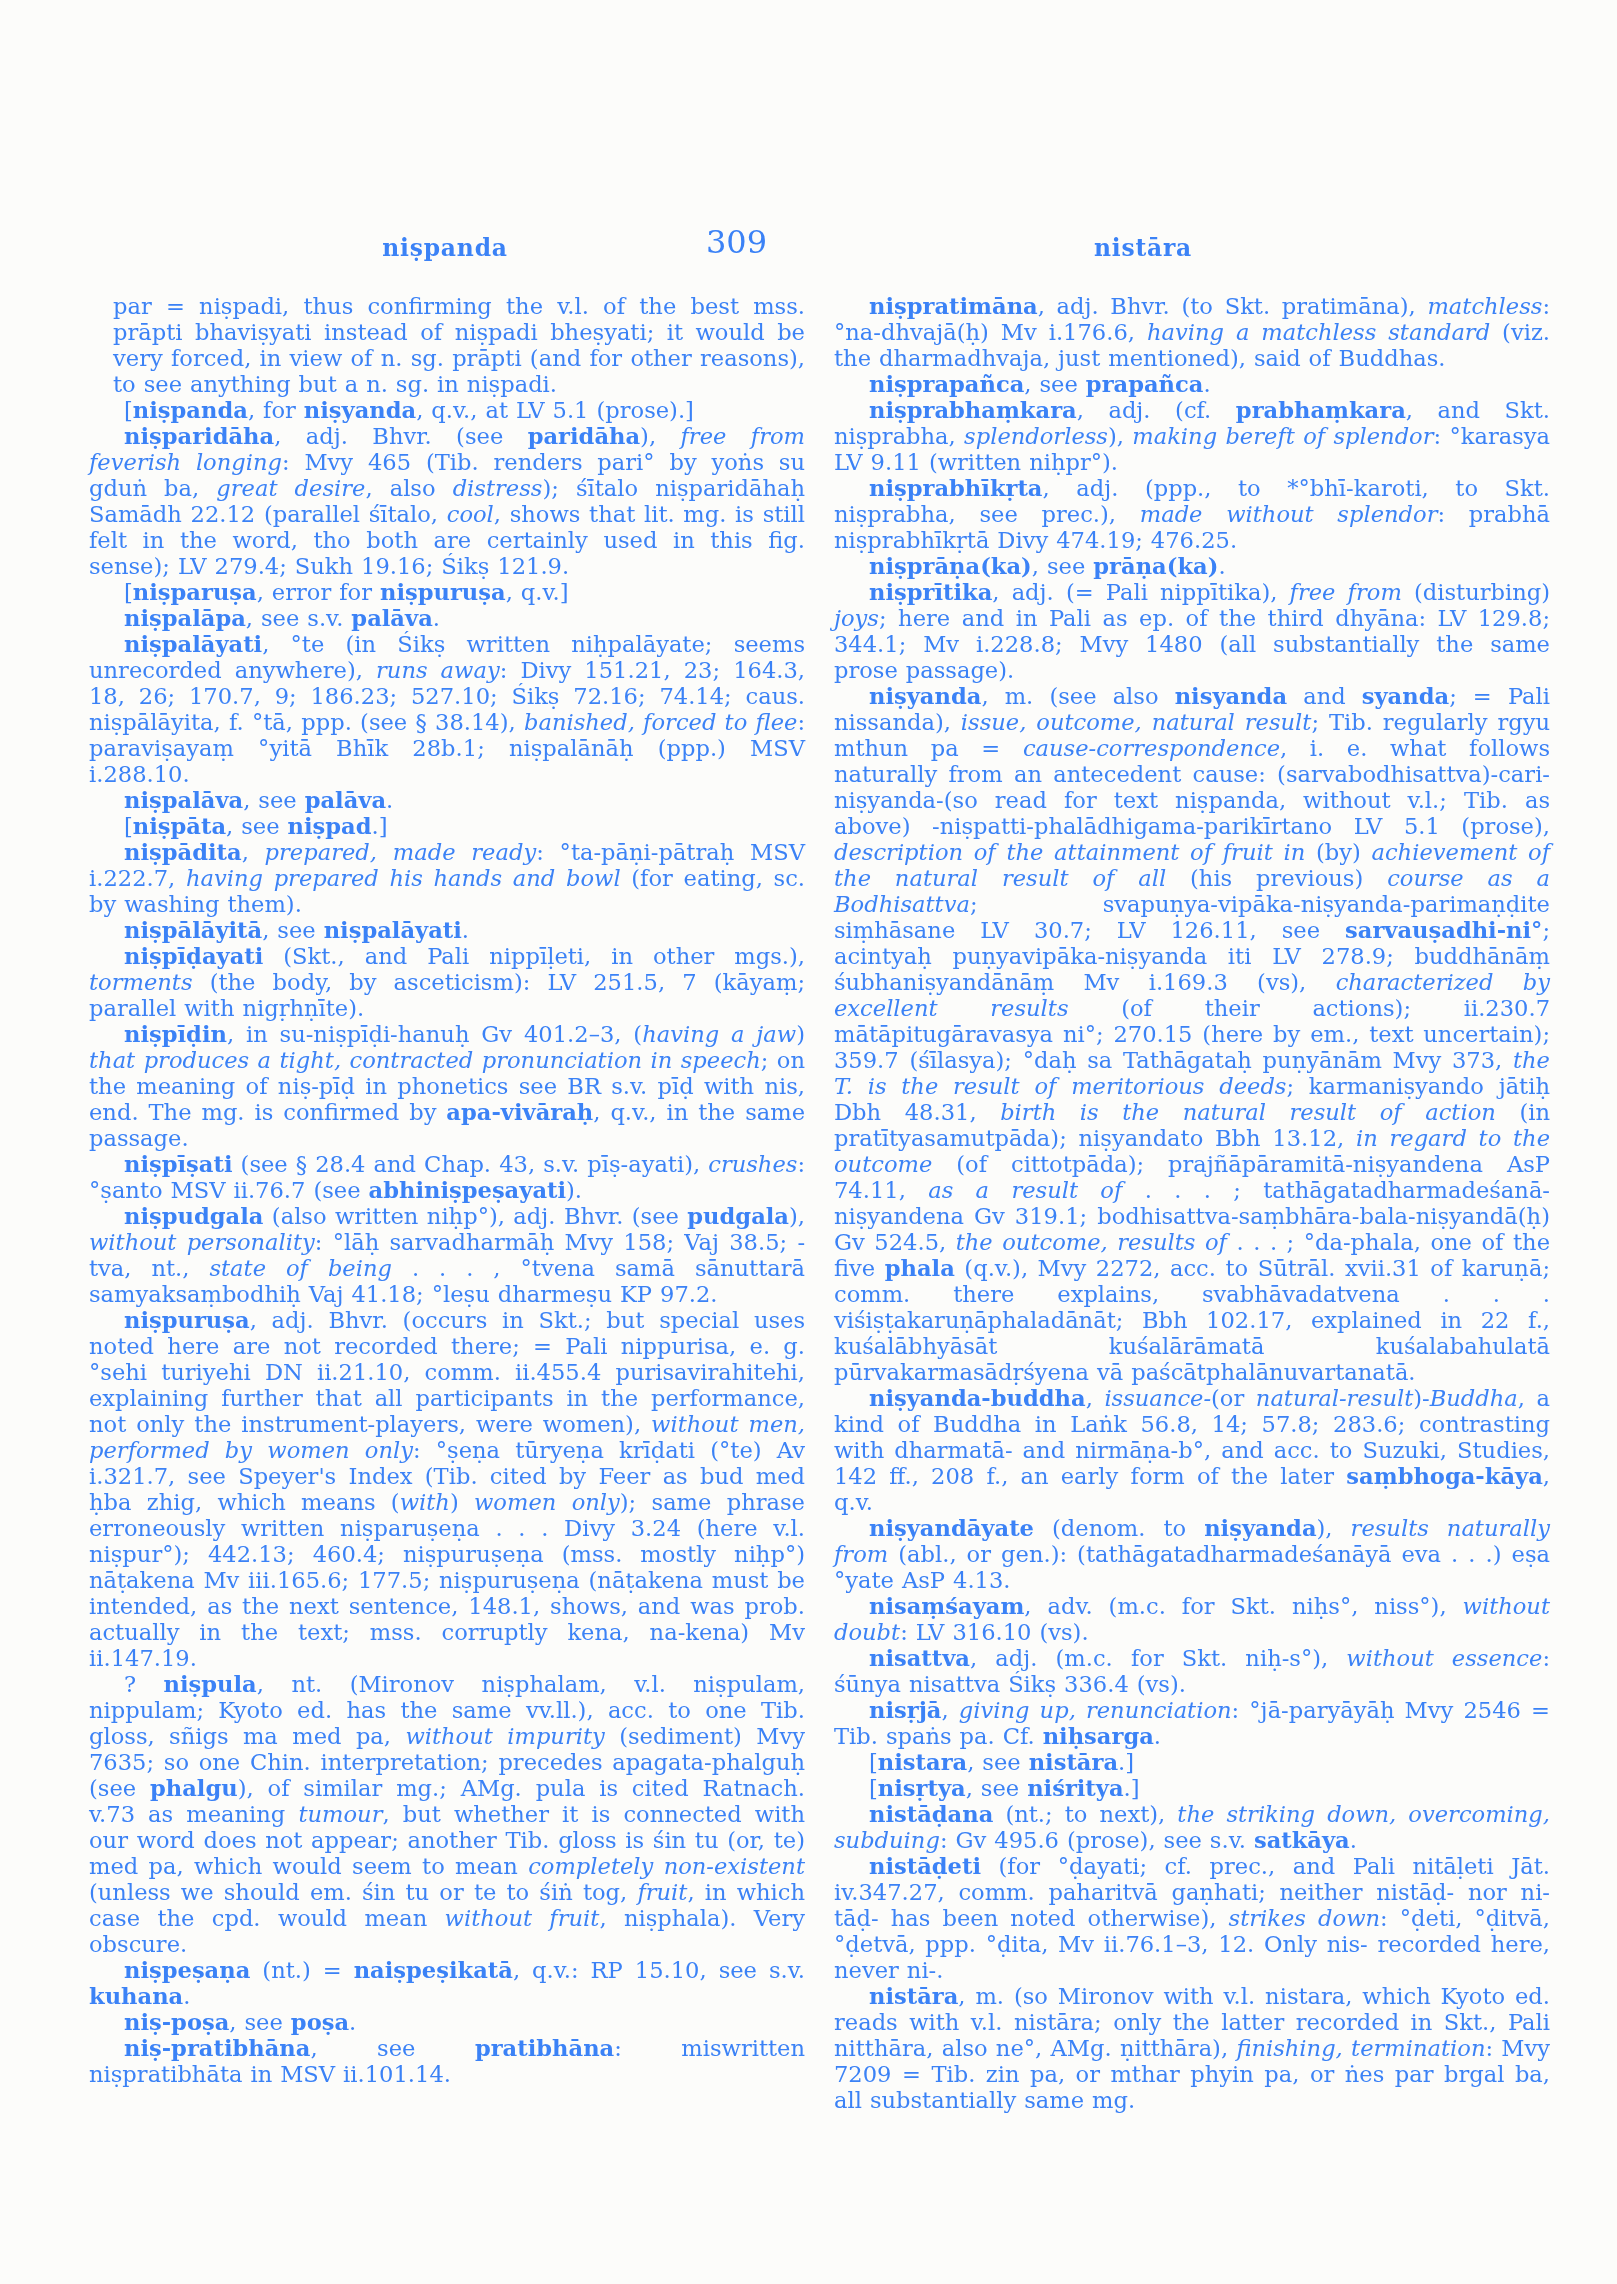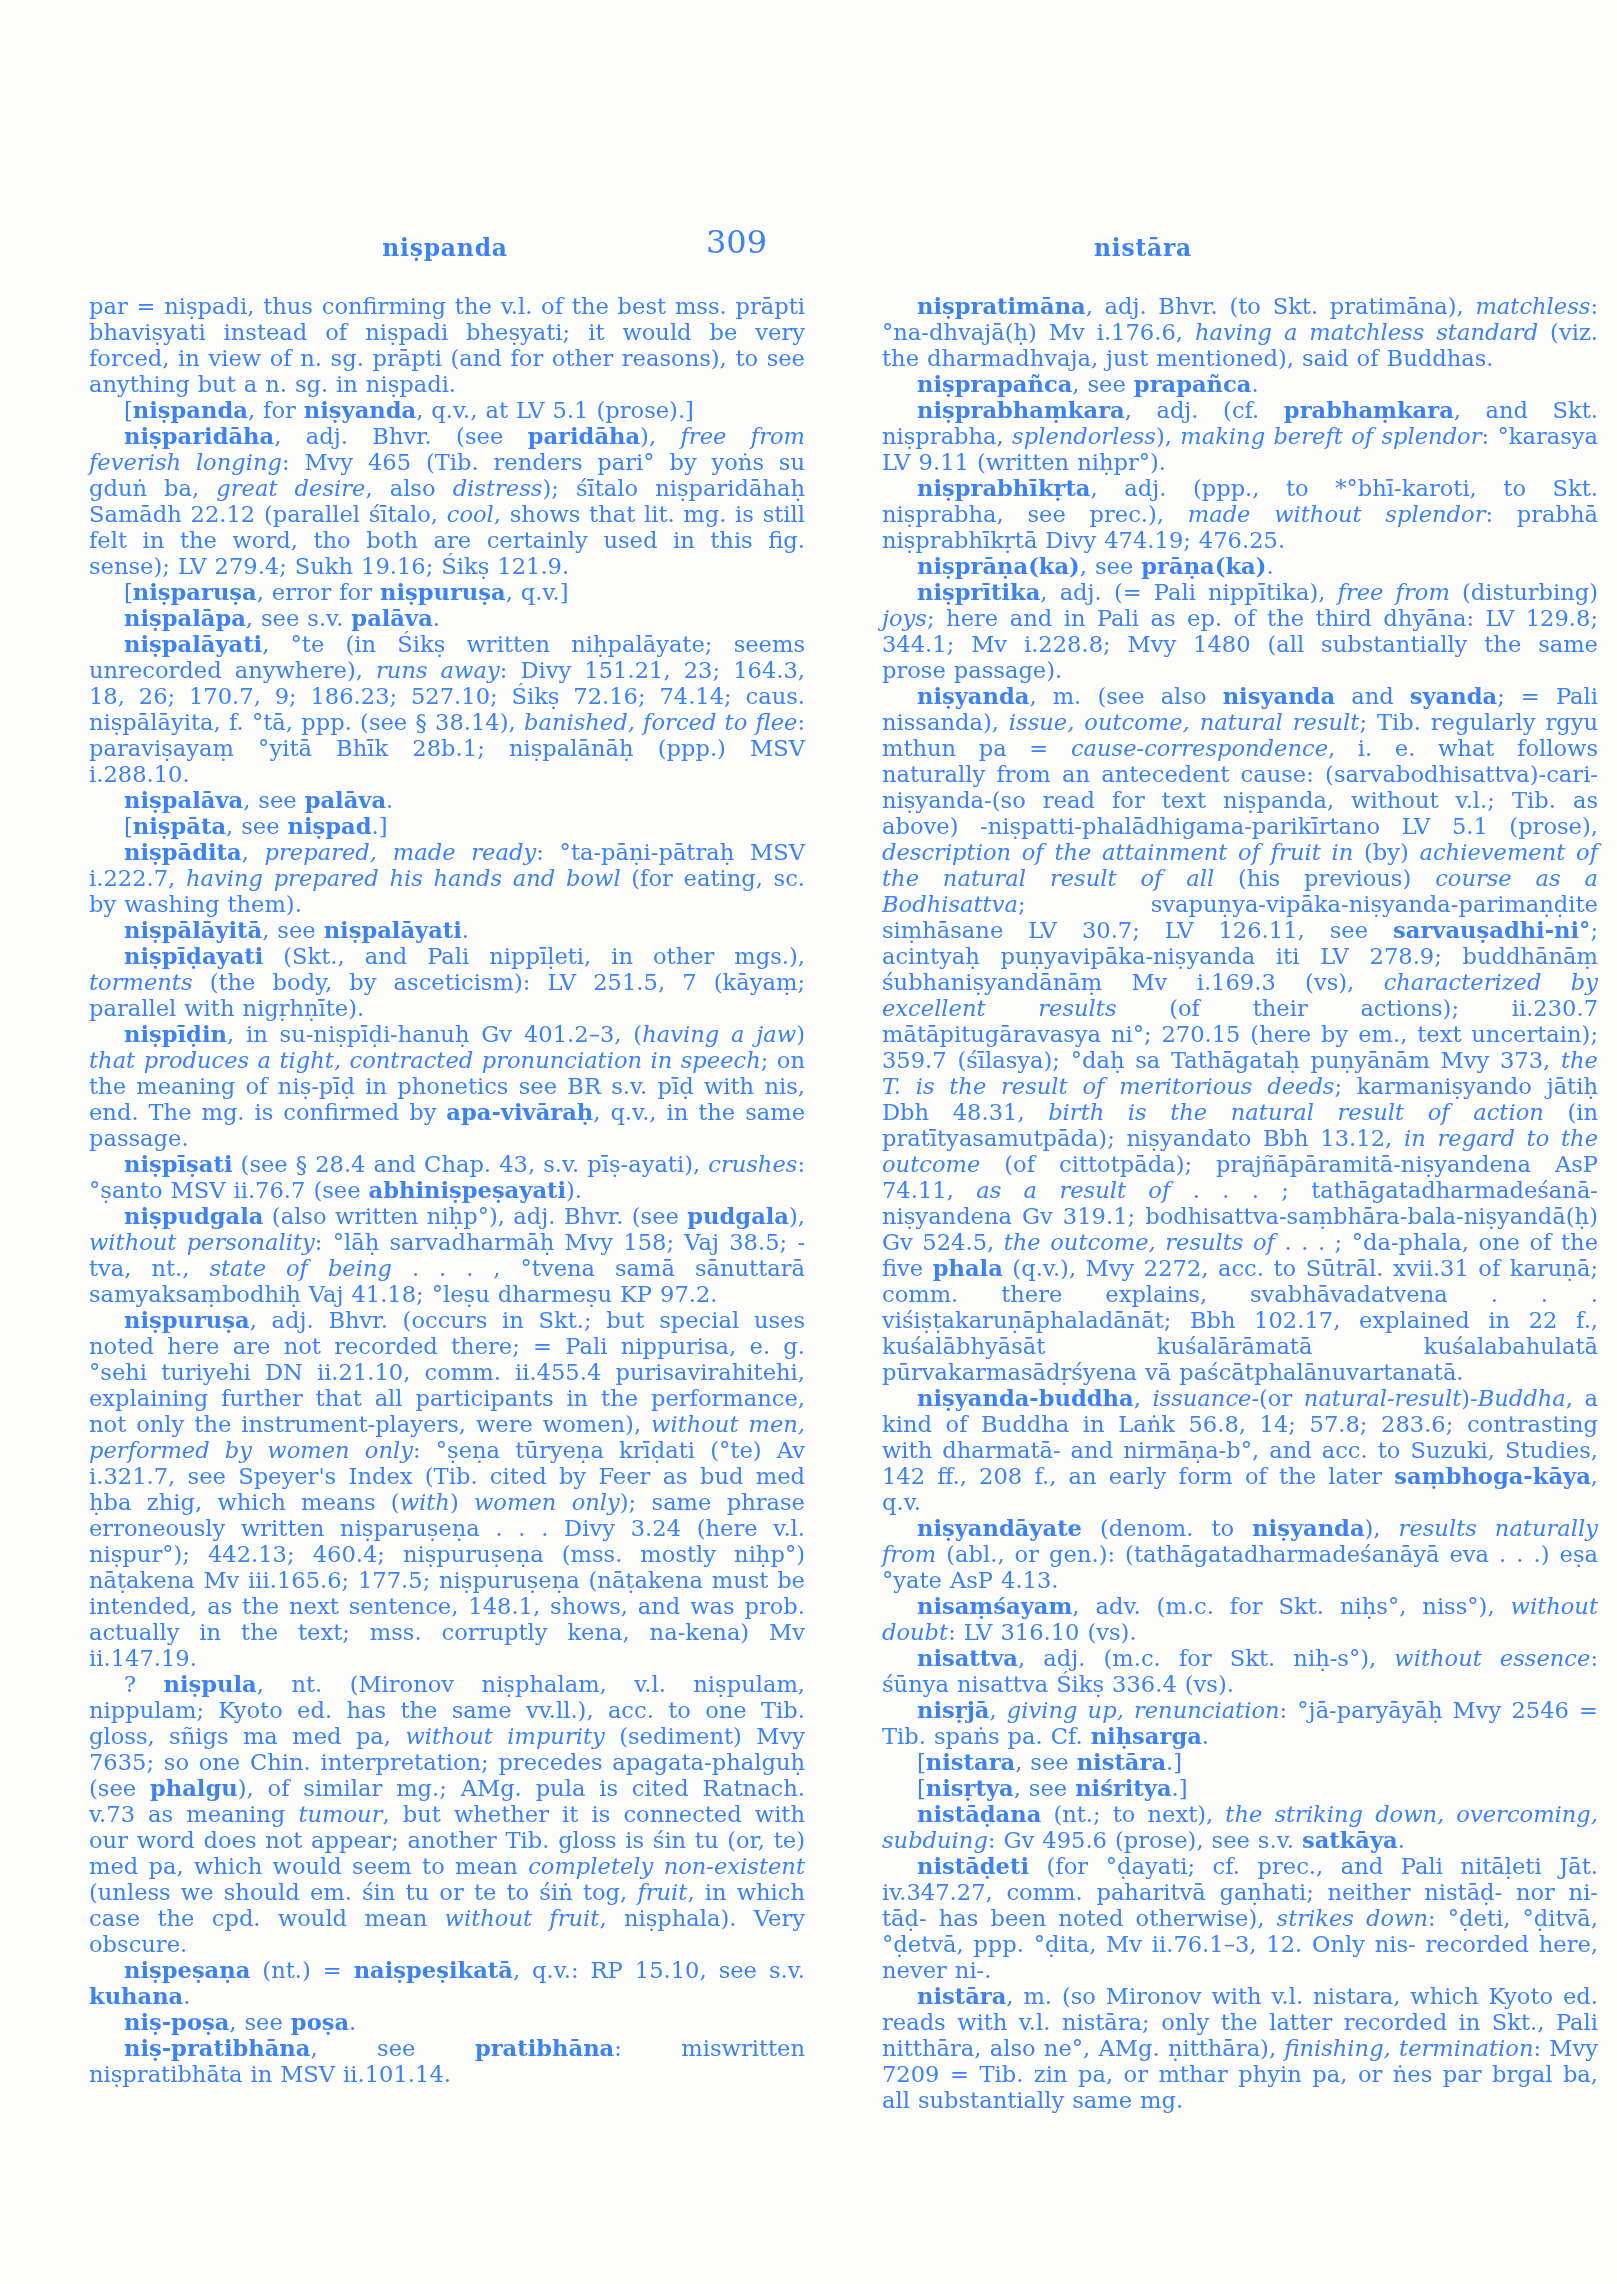--- a/index.html
+++ b/index.html
@@ -23,23 +23,23 @@
     text-align:left;font-size:32px;line-height:35px;
     font-family:"DejaVu Serif","Liberation Serif",serif;
   }
   .col{
     position:absolute;top:293px;width:716px;
     text-align:justify;
     font-size:22.6px;line-height:26px;
     word-spacing:0.8px;
   }
   .col-left{left:89px;}
-  .col-right{left:882px;}
+  .col-right{left:834px;}
   .col p{margin:0;padding:0;text-indent:35px;}
-  .col p.noindent{text-indent:0;}
+  .col p.noindent{text-indent:0;margin-left:24px;}
   .col b{font-weight:bold;}
   .col i{font-style:italic;}
 </style>
 </head>
 <body>
 
 <div class="page">
 
   <div class="runhead rh-left">niṣpanda</div>
 

